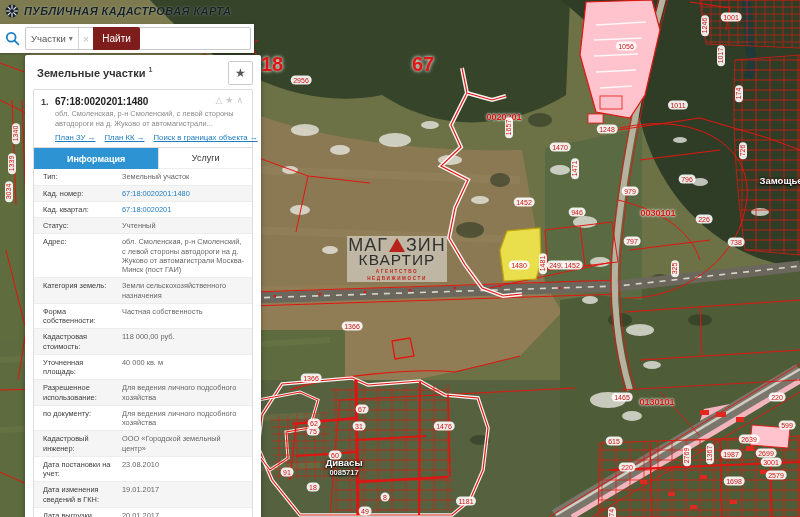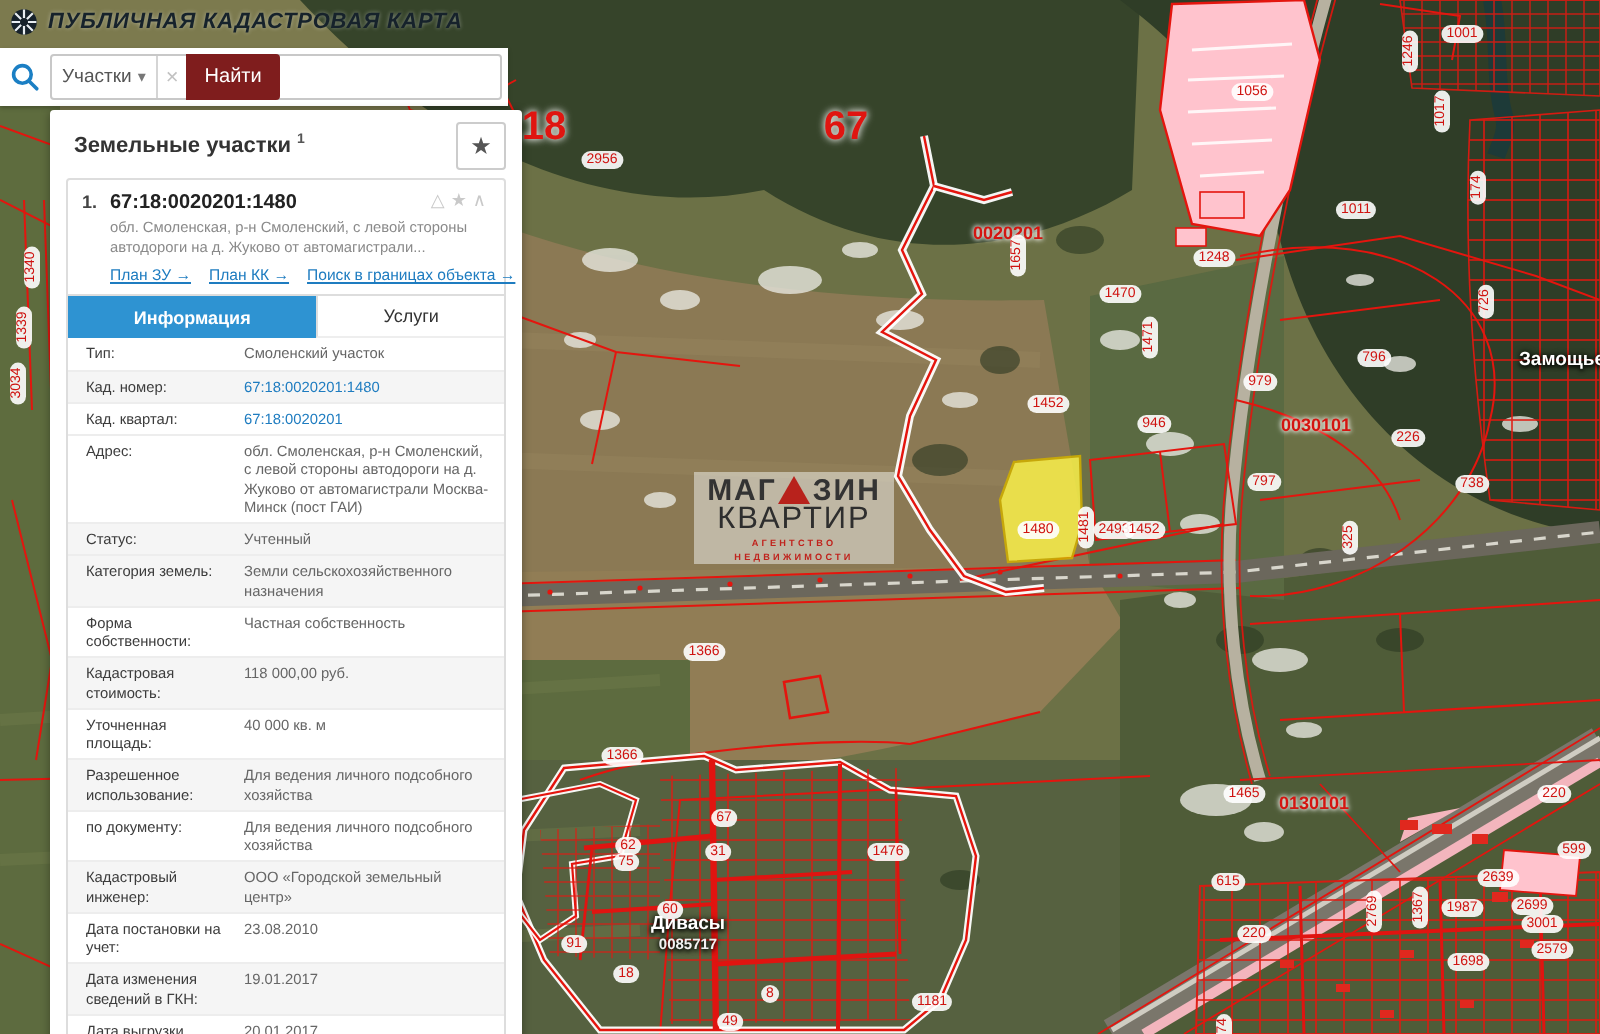--- a/index.html
+++ b/index.html
@@ -15,21 +15,21 @@
               text-shadow:0 0 3px rgba(255,255,255,.85),0 0 5px rgba(255,255,255,.6);padding:0;}
   .mlabel.quarter{background:none;font-size:9px;font-weight:bold;color:#d41510;
               text-shadow:0 0 2px #fff,0 0 3px #fff;padding:0;}
   .mlabel.place{background:none;font-size:9.5px;font-weight:bold;color:#fff;
               text-shadow:0 1px 2px #000,0 0 3px #000;padding:0;}
   .mlabel.place-sub{background:none;font-size:7.5px;font-weight:bold;color:#f2f2f2;
               text-shadow:0 1px 2px #000,0 0 3px #000;padding:0;}
   
   .watermark{position:absolute;left:347px;top:236px;width:100px;height:46px;background:rgba(235,235,230,.55);
              text-align:center;padding-top:2px;}
-  .wm1{font-size:15px;font-weight:bold;color:#333;letter-spacing:1px;line-height:13px;display:flex;align-items:flex-end;justify-content:center;}
+  .wm1{font-size:18px;font-weight:normal;color:#333;letter-spacing:1px;line-height:13px;display:flex;align-items:flex-end;justify-content:center;}
   .wm-tri{display:inline-block;width:0;height:0;border-left:8px solid transparent;border-right:8px solid transparent;
           border-bottom:14px solid #b8221c;margin:0 1px;}
   .wm2{font-size:15.5px;font-weight:normal;color:#2e2e2e;letter-spacing:1px;line-height:16px;}
   .wm3{font-size:4.6px;font-weight:bold;color:#c0231d;letter-spacing:1.6px;line-height:7px;}
   
   .appheader{position:absolute;left:5px;top:4px;display:flex;align-items:center;gap:5px;font-style:italic;}
   .apptitle{font-size:11px;font-weight:bold;color:#16222b;letter-spacing:.4px;
             text-shadow:0 0 2px rgba(255,255,255,.4);}
   
   .searchbar{position:absolute;left:0;top:24px;width:254px;height:29px;background:#fff;
@@ -373,37 +373,37 @@
           <a>Поиск в границах объекта →</a>
         </div>
       </div>
       <div class="tabs">
         <div class="tab active">Информация</div>
         <div class="tab idle">Услуги</div>
       </div>
       <div class="itable">
           <div class="irow">
             <span class="lbl">Тип:</span>
-            <span class="val">Смоленский участок</span>
+            <span class="val">Земельный участок</span>
           </div>
           <div class="irow alt">
             <span class="lbl">Кад. номер:</span>
             <span class="val link">67:18:0020201:1480</span>
           </div>
           <div class="irow">
             <span class="lbl">Кад. квартал:</span>
             <span class="val link">67:18:0020201</span>
           </div>
+          <div class="irow alt">
+            <span class="lbl">Статус:</span>
+            <span class="val">Учтенный</span>
+          </div>
           <div class="irow">
             <span class="lbl">Адрес:</span>
             <span class="val">обл. Смоленская, р-н Смоленский, с левой стороны автодороги на д. Жуково от автомагистрали Москва-Минск (пост ГАИ)</span>
-          </div>
-          <div class="irow alt">
-            <span class="lbl">Статус:</span>
-            <span class="val">Учтенный</span>
           </div>
           <div class="irow alt">
             <span class="lbl">Категория земель:</span>
             <span class="val">Земли сельскохозяйственного назначения</span>
           </div>
           <div class="irow">
             <span class="lbl">Форма собственности:</span>
             <span class="val">Частная собственность</span>
           </div>
           <div class="irow alt">

